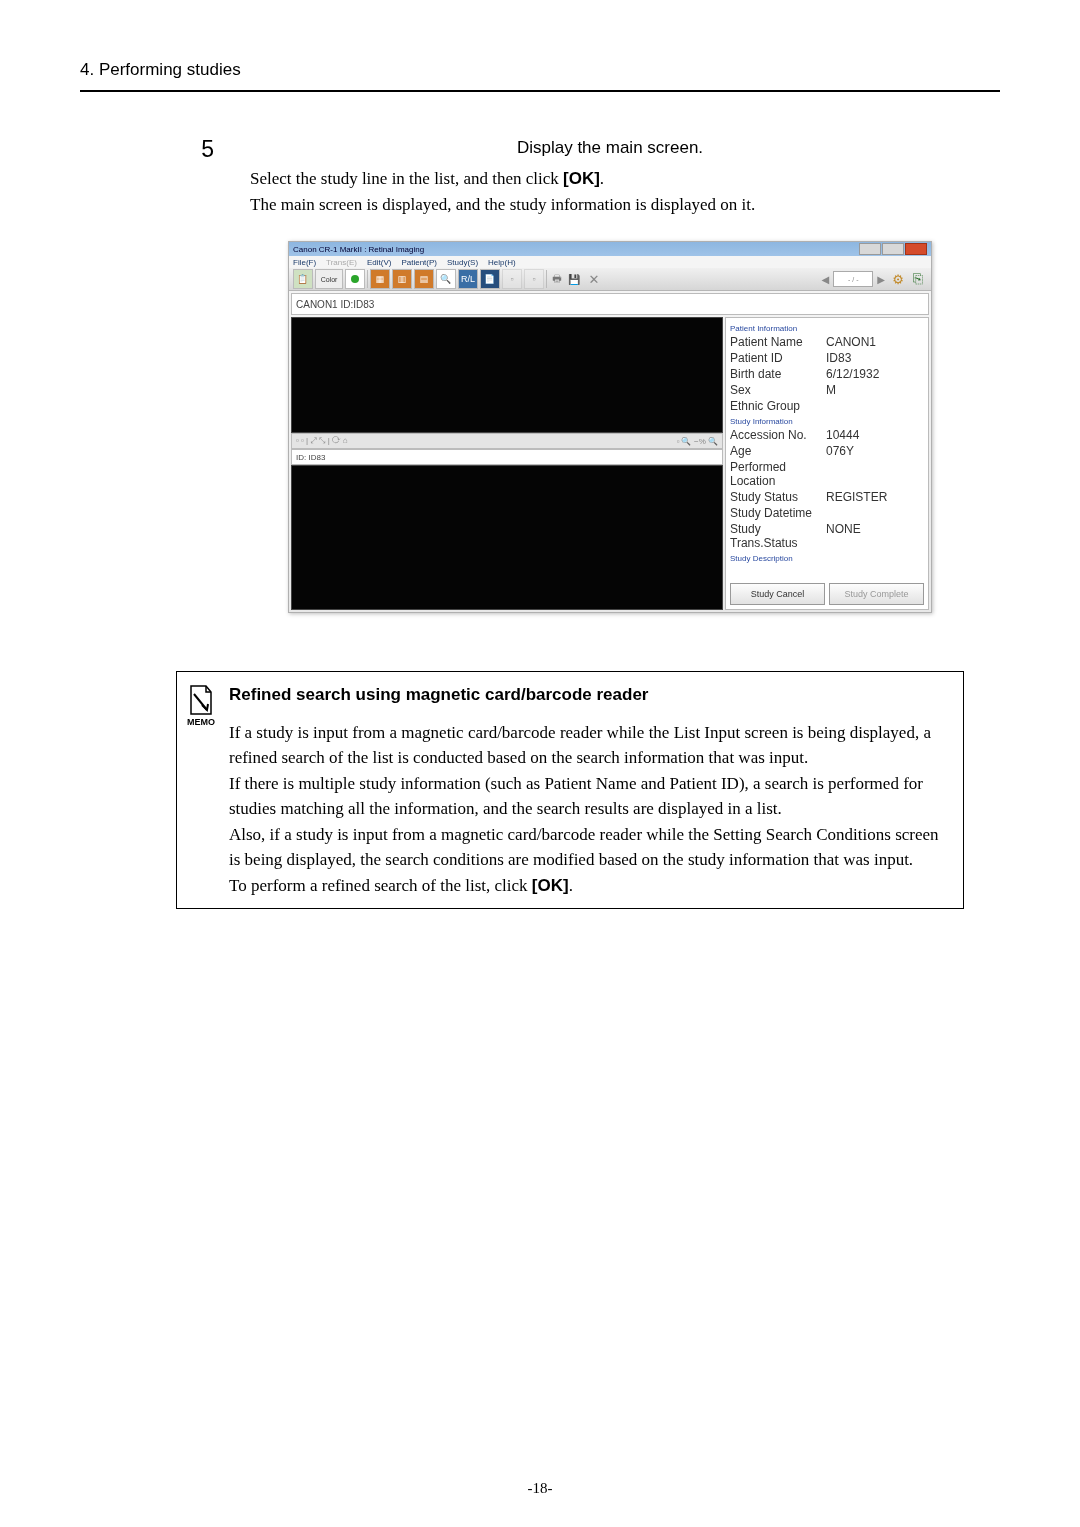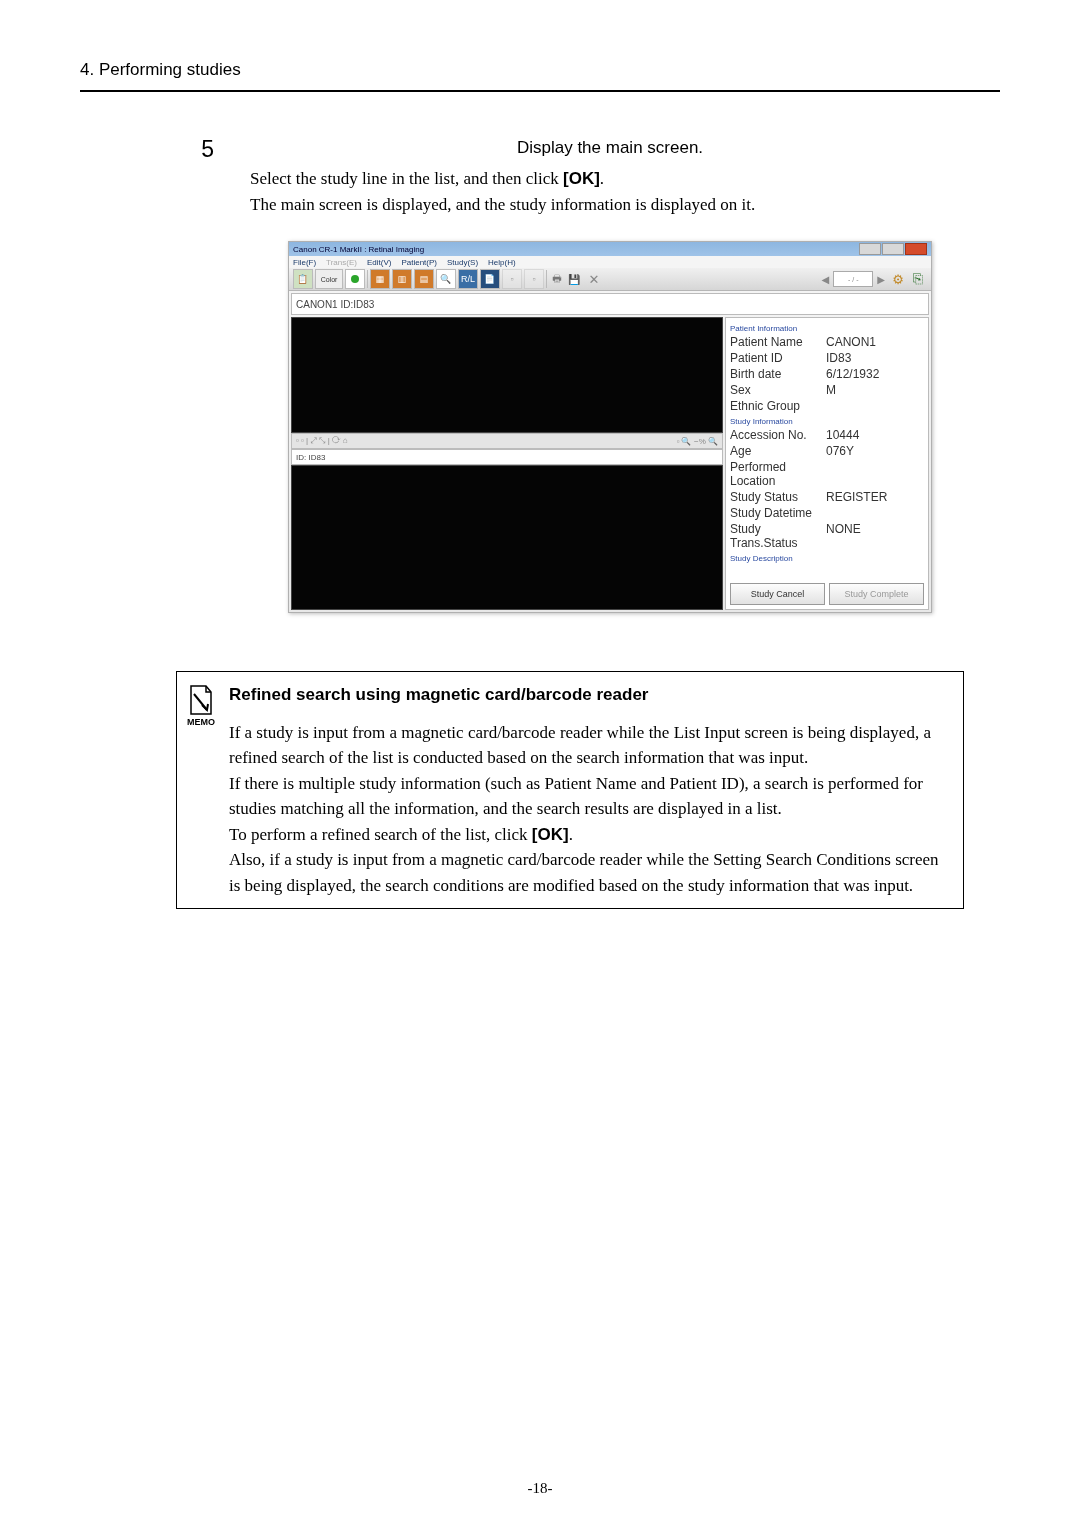--- a/index.html
+++ b/index.html
@@ -194,21 +194,21 @@
         <path d="M18 2 V8 H23" fill="none" stroke="#000" stroke-width="1.5"></path>
         <path d="M6 10 L19 26" fill="none" stroke="#000" stroke-width="2"></path>
         <path d="M14 21 L19 26 L20 20" fill="none" stroke="#000" stroke-width="2"></path>
       </svg>
       <span>MEMO</span>
     </div>
     <div class="memo-body para-serif">
       <div class="memo-title">Refined search using magnetic card/barcode reader</div>
       <div>If a study is input from a magnetic card/barcode reader while the List Input screen is being displayed, a refined search of the list is conducted based on the search information that was input.</div>
       <div>If there is multiple study information (such as Patient Name and Patient ID), a search is performed for studies matching all the information, and the search results are displayed in a list.</div>
+      <div>Also, if a study is input from a magnetic card/barcode reader while the Setting Search Conditions screen is being displayed, the search conditions are modified based on the study information that was input.</div>
       <div>
         <span>To perform a refined search of the list, click </span><span class="bold-sans">[OK]</span><span>.</span>
       </div>
-      <div>Also, if a study is input from a magnetic card/barcode reader while the Setting Search Conditions screen is being displayed, the search conditions are modified based on the study information that was input.</div>
     </div>
   </div>
 
   <div class="pagenum">-18-</div>
 </div>
 
 </body></html>

